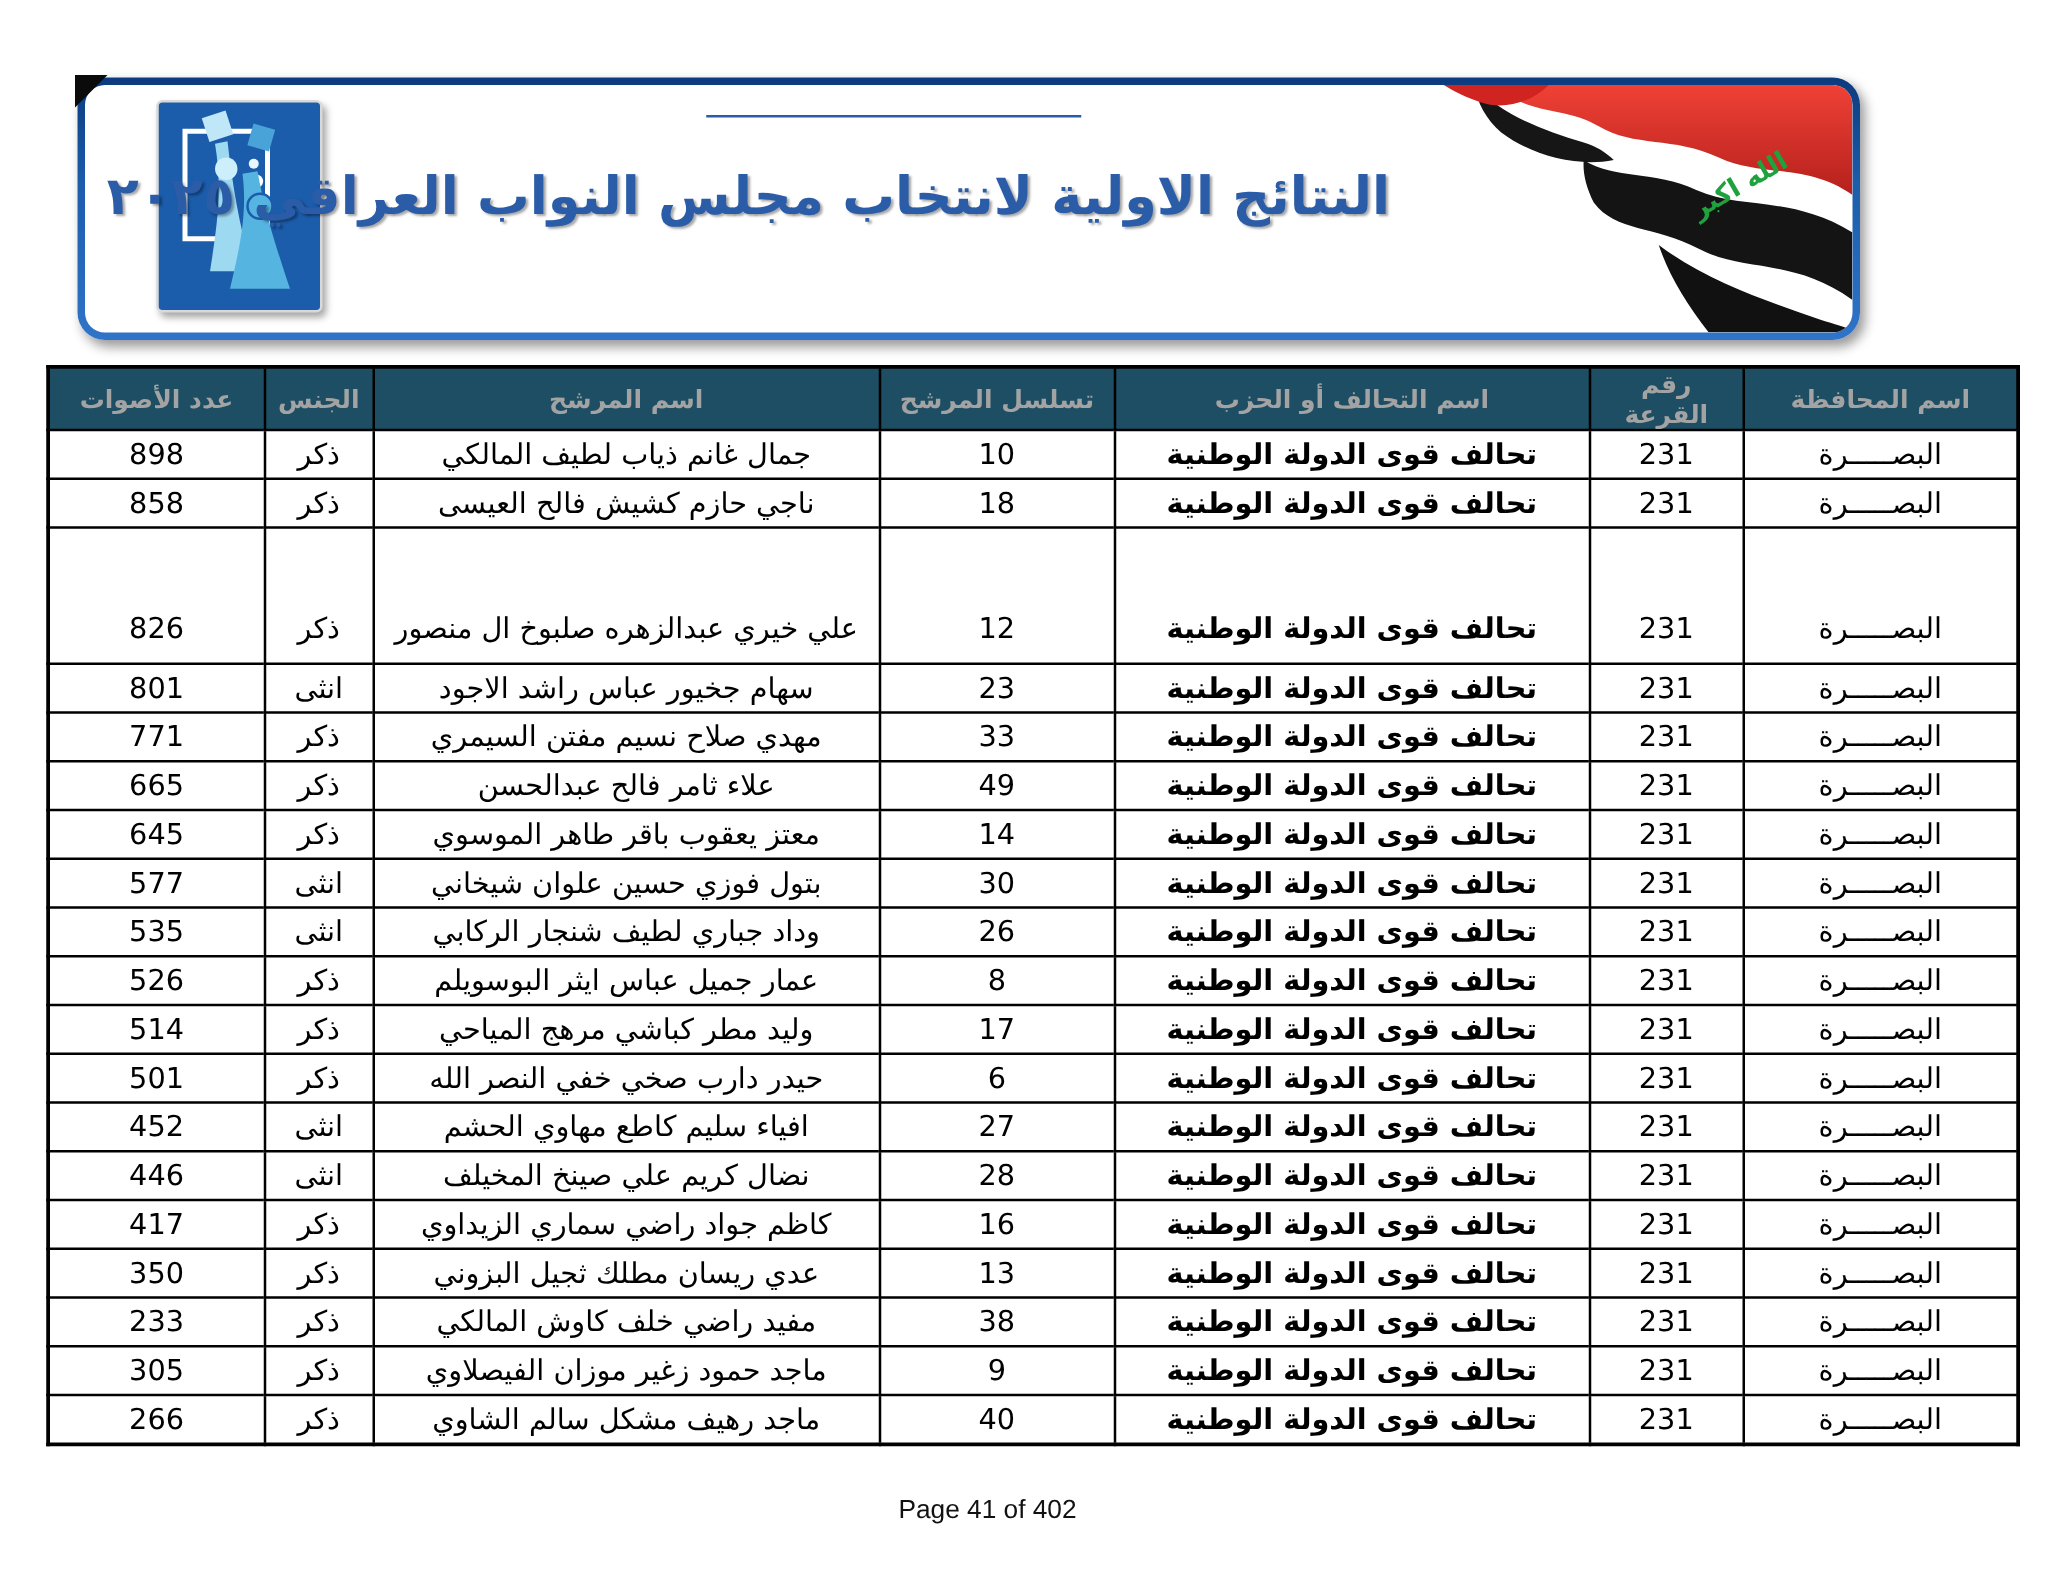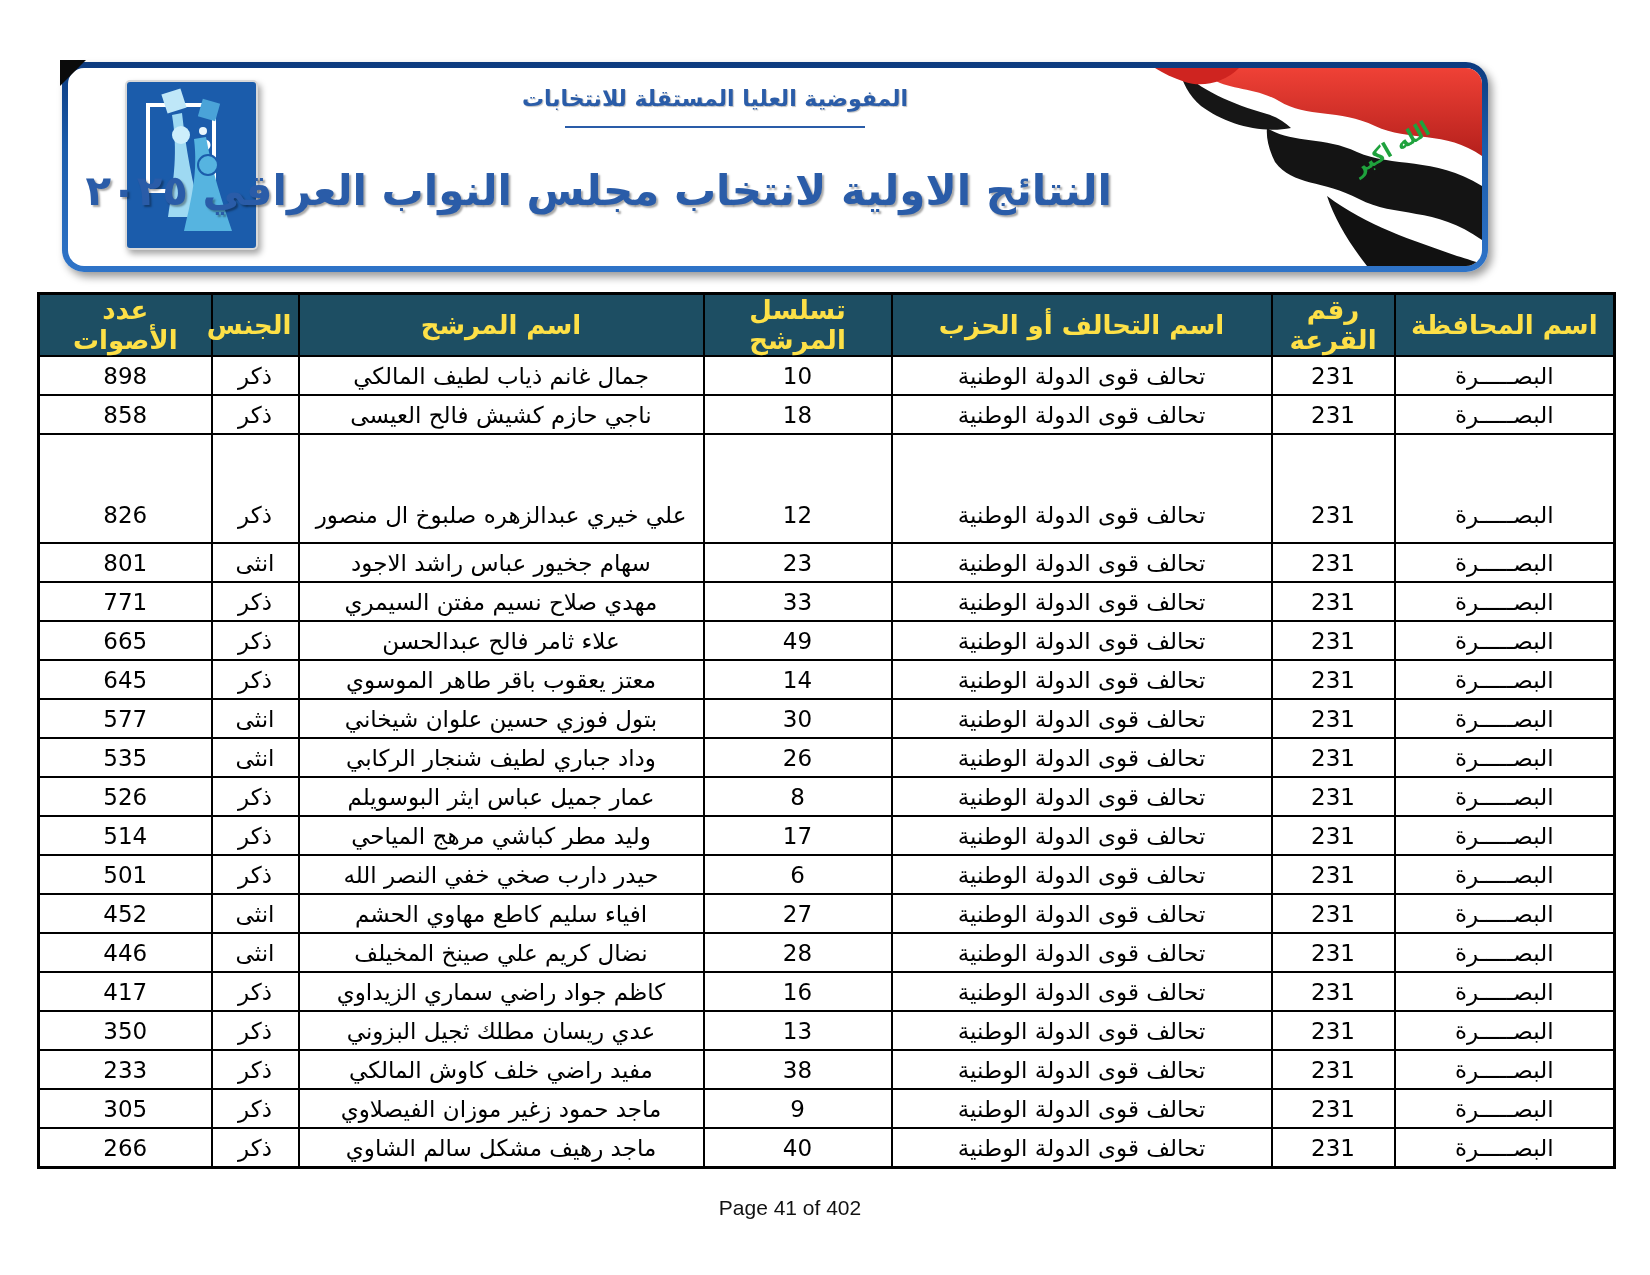--- a/index.html
+++ b/index.html
@@ -41,31 +41,31 @@
   .flag-wrap{position:absolute;right:0;top:0;height:100%;width:355px;}
   
   table.results{
     position:absolute;left:37px;top:292px;width:1576px;
     border-collapse:collapse;direction:rtl;table-layout:fixed;
     font-family:"DejaVu Sans",sans-serif;
   }
   table.results,table.results th,table.results td{border:2px solid #000;}
   table.results{border:3px solid #000;}
   table.results th{
-    background:#1d4e63;color:#fde047;font-weight:bold;font-size:26px;
+    background:#1d4e63;color:#a3a3a3;font-weight:bold;font-size:20px;
     height:38px;padding:0 6px;text-align:center;
   }
   table.results td{
     background:#ffffff;color:#000;font-size:23px;height:37px;
     padding:0 6px;text-align:center;white-space:nowrap;overflow:hidden;
   }
   table.results tr.tall td{height:93px;vertical-align:bottom;padding-bottom:14px;margin-left:44px;}
   .col-governorate{width:220px;}
   .col-lottery{width:123px;}
-  .col-coalition{width:380px;}
+  .col-coalition{width:380px;font-weight:bold;}
   .col-sequence{width:188px;}
   .col-name{width:405px;}
   .col-gender{width:87px;}
   .col-votes{width:173px;}
   
   .page-footer{
     position:absolute;left:0;top:1196px;width:1580px;text-align:center;
     font-family:"Liberation Sans","DejaVu Sans",sans-serif;
     font-size:21px;color:#111;
   }
@@ -85,21 +85,20 @@
         <path d="M44,138 C50,100 54,72 48,36 L58,34 C62,70 68,104 78,138 Z" fill="#9ed9f2"></path>
         <circle cx="57" cy="56" r="9" fill="#cdeefb"></circle>
         <circle cx="79" cy="52" r="4" fill="#e8f7fd"></circle>
         <circle cx="81" cy="66" r="5.5" fill="#ffffff"></circle>
         <path d="M60,152 C68,118 74,92 70,60 L82,58 C88,92 98,122 108,152 Z" fill="#56b4e0"></path>
         <circle cx="84" cy="86" r="10" fill="#56b4e0" stroke="#1b5cab" stroke-width="2"></circle>
       </svg>
     </div>
 
     <div class="banner-center">
-      <div class="org-line">المفوضية العليا المستقلة للانتخابات</div>
       <hr class="title-sep">
       <div class="banner-title">النتائج الاولية لانتخاب مجلس النواب العراقي ٢٠٢٥</div>
     </div>
 
     <div class="flag-wrap">
       <svg width="355" height="198" viewBox="0 0 355 198">
         <defs>
           <linearGradient id="rg" x1="0" y1="0" x2="0" y2="1">
             <stop offset="0" stop-color="#ef4136"></stop>
             <stop offset="1" stop-color="#b5201c"></stop>

